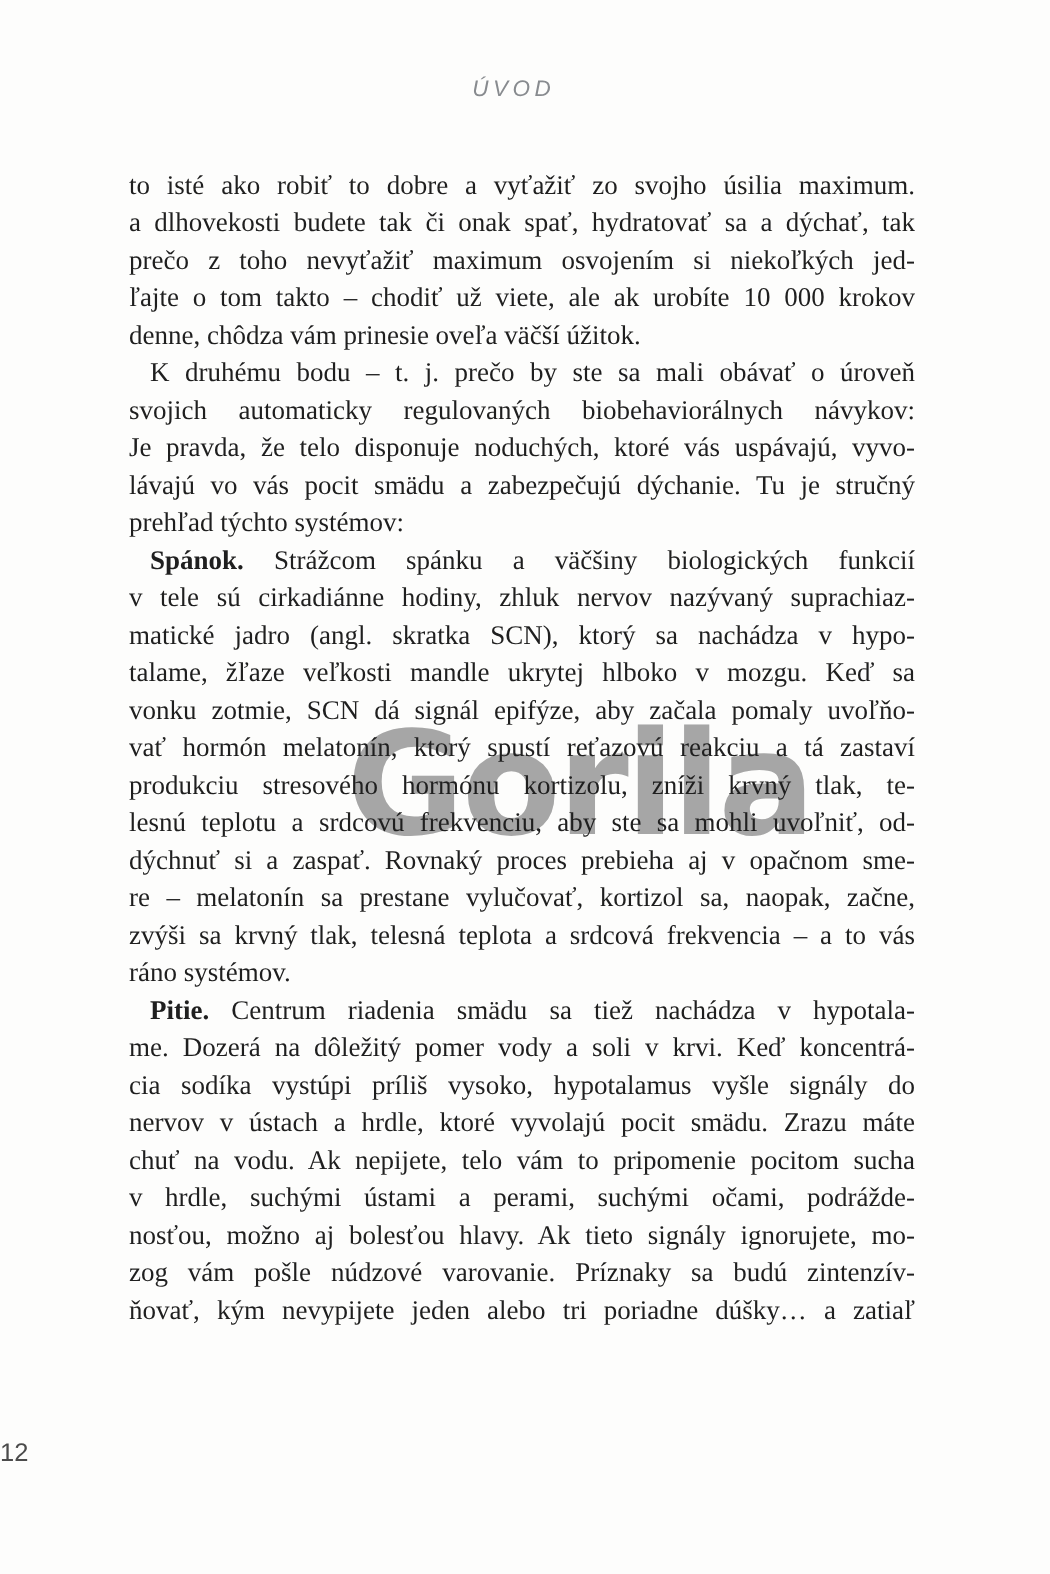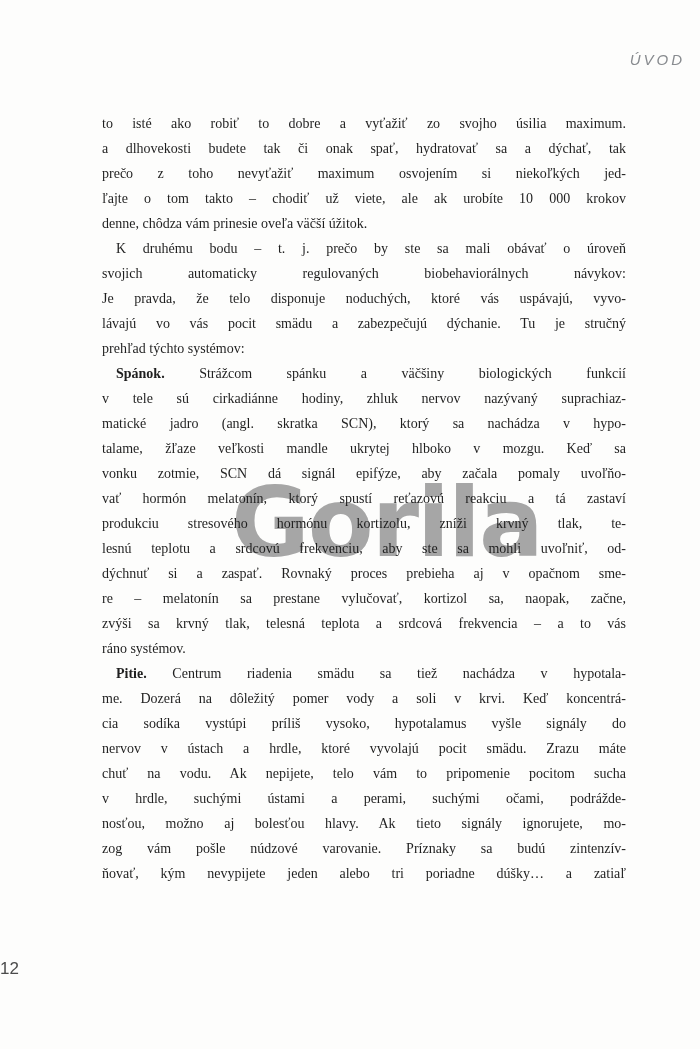--- a/index.html
+++ b/index.html
@@ -9,21 +9,21 @@
     height: 1049px;
     background: #fdfdfc;
     overflow: hidden;
     font-family: "Liberation Serif", "DejaVu Serif", serif;
   }
   .running-head {
     position: absolute;
     top: 51px;
     left: 0;
     width: 685px;
-    text-align: right;
+    text-align: center;
     font-family: "Liberation Sans", sans-serif;
     font-style: italic;
     font-weight: normal;
     font-size: 15px;
     letter-spacing: 3px;
     color: #888b8f;
     margin: 0;
   }
   .watermark {
     position: absolute;
@@ -34,25 +34,25 @@
     font-weight: bold;
     font-size: 96px;
     line-height: normal;
     letter-spacing: -2px;
     color: #a6a6a6;
     user-select: none;
     margin-top: 10px;
   }
   .bodytext {
     position: absolute;
-    left: 102px;
+    left: 86px;
     top: 111px;
     width: 524px;
     z-index: 1;
-    font-size: 14px;
+    font-size: 18px;
     color: #1f1f1f;
   }
   .line {
     height: 25px;
     line-height: 25px;
     text-align: justify;
     text-align-last: justify;
   }
   .line.nojust {
     text-align: center;

